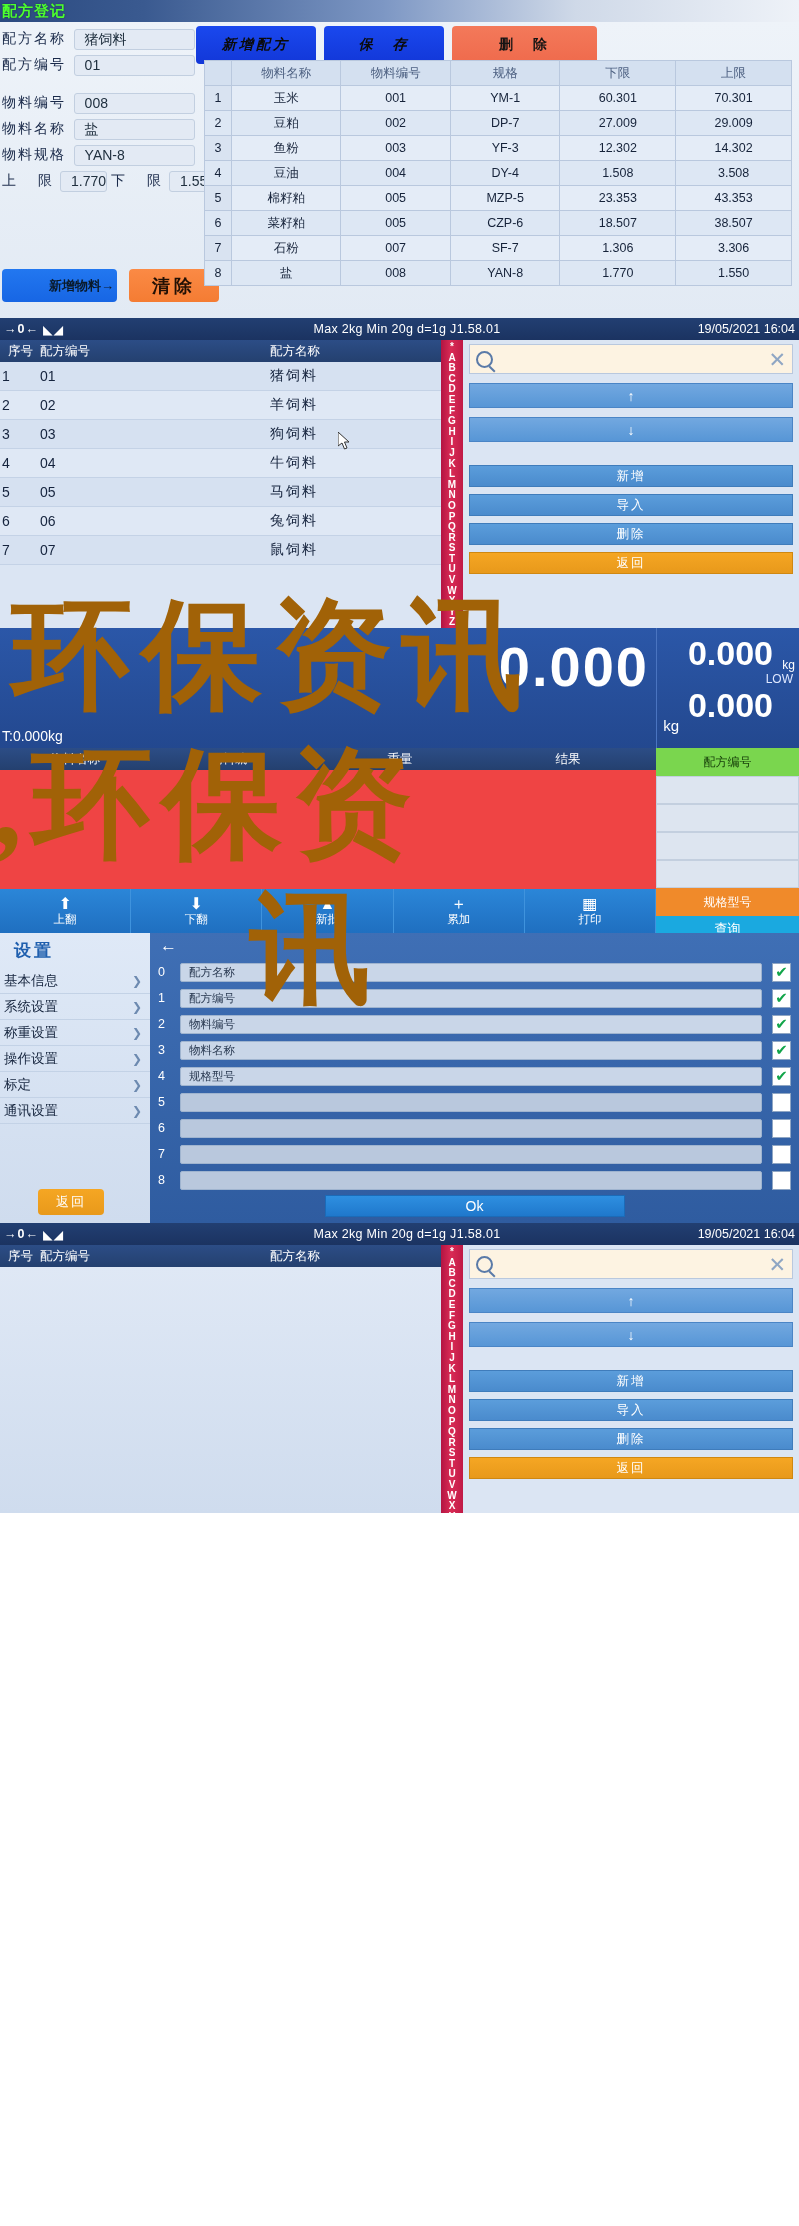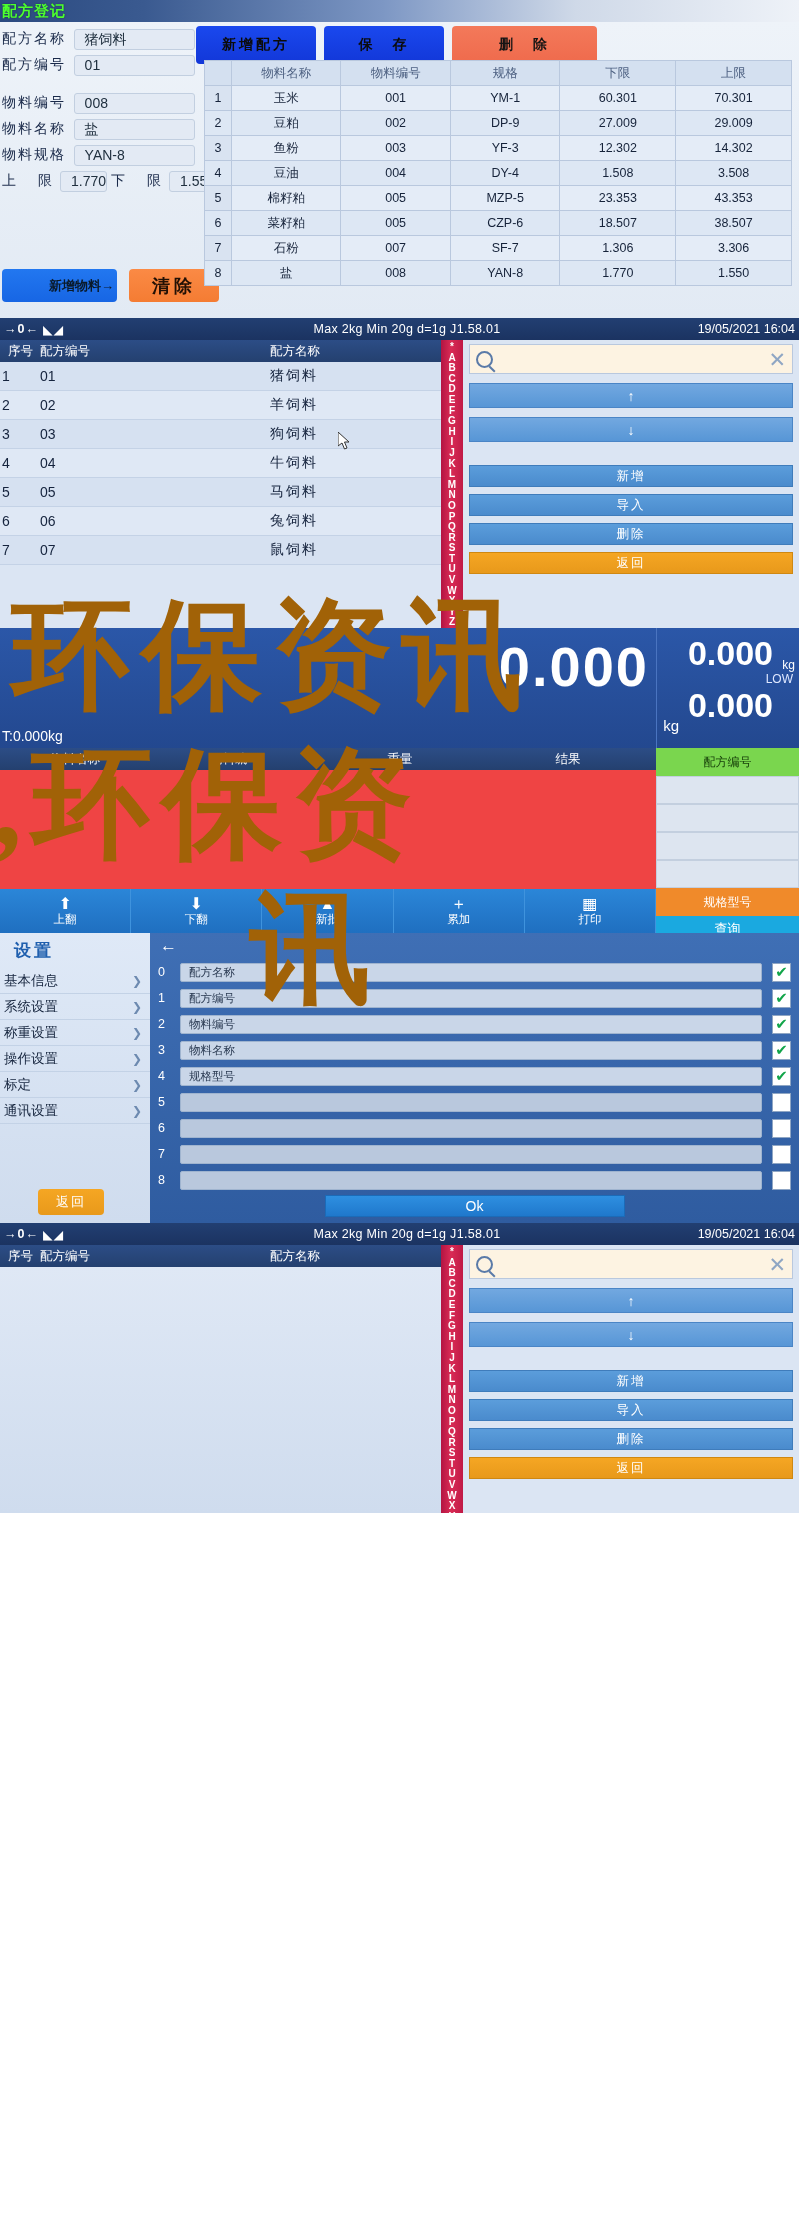--- a/index.html
+++ b/index.html
@@ -41,21 +41,21 @@
   .limits-row { display:flex; align-items:center; height:26px; margin-left:2px; }
   .limits-row .lab { font-size:14px; color:#1a2a4a; letter-spacing:4px; white-space:nowrap; }
 
   .p1-buttons { position: absolute; left: 196px; top: 4px; display: flex; gap: 8px; }
   .btn {
     border: none; border-radius: 4px; cursor: pointer;
     font-size: 14px; font-weight: bold; color: #101010;
     display:flex; align-items:center; justify-content:center;
     letter-spacing: 3px;
   }
-  .btn-blue   { background: linear-gradient(180deg,#1a48ee,#1237d8); color:#0b0b0b; }
+  .btn-blue   { background: linear-gradient(180deg,#1a48ee,#1237d8); color:#0b0b0b;font-style:italic; }
   .btn-orange { background: linear-gradient(180deg,#f3795a,#ef6a4c); color:#141414; }
   .btn-p1 { width: 120px; height: 38px; }
   .btn-p1.third { width: 145px; }
 
   .p1-bottom-buttons { position:absolute; left:2px; bottom: 16px; display:flex; gap:12px; }
   .btn-newmat { width: 115px; height: 33px; background: linear-gradient(180deg,#2277f0,#1766e4); color:#0a1a2a; letter-spacing:0; font-size:13px;padding-left:44px;}
   .btn-clear  { width: 90px;  height: 33px; background: linear-gradient(180deg,#fb8a45,#f47c33); color:#221005; letter-spacing:4px; font-size:18px;}
 
   
   .mat-table { position: absolute; left: 204px; top: 38px; width: 588px; border-collapse: collapse; }
@@ -278,21 +278,21 @@
             <td>玉米</td>
             <td>001</td>
             <td>YM-1</td>
             <td>60.301</td>
             <td>70.301</td>
           </tr>
         <tr>
             <td class="idx">2</td>
             <td>豆粕</td>
             <td>002</td>
-            <td>DP-9</td>
+            <td>DP-7</td>
             <td>27.009</td>
             <td>29.009</td>
           </tr>
         <tr>
             <td class="idx">3</td>
             <td>鱼粉</td>
             <td>003</td>
             <td>YF-3</td>
             <td>12.302</td>
             <td>14.302</td>

